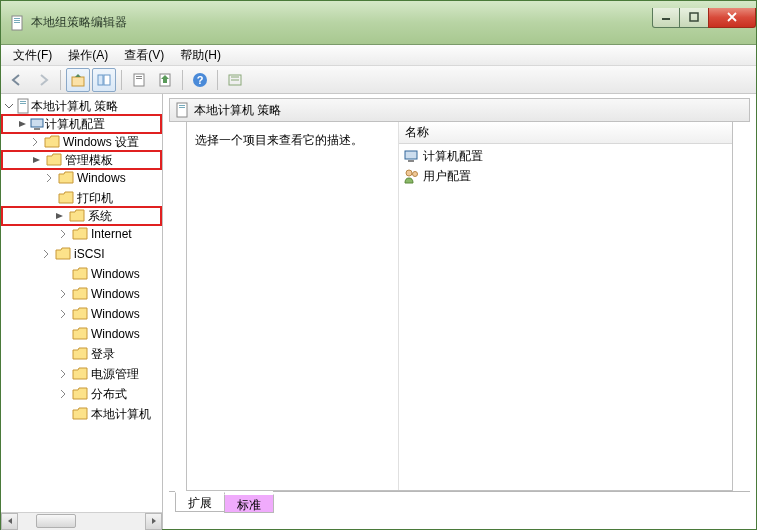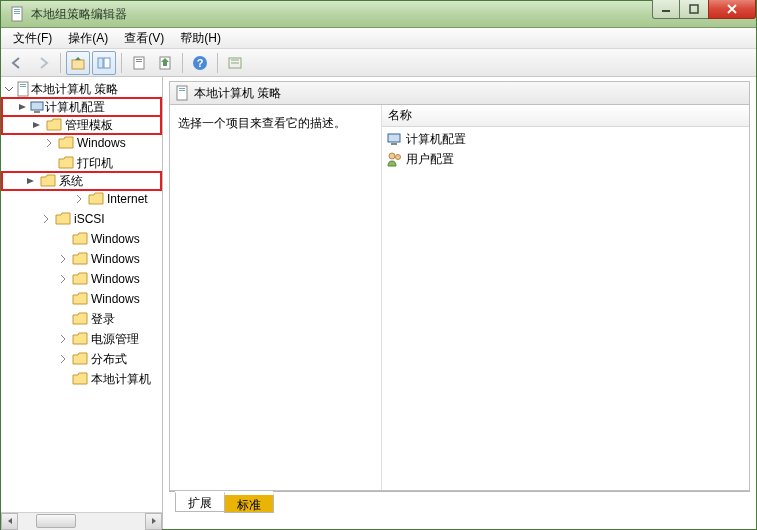--- a/index.html
+++ b/index.html
@@ -1,18 +1,18 @@
 <!DOCTYPE html>
 <html><head>
 <meta charset="utf-8">
 <style>
   * { margin: 0; padding: 0; box-sizing: border-box; }
   body { font-family: "Microsoft YaHei", "Segoe UI", Tahoma, sans-serif; font-size: 12px; background: #fff; overflow: hidden; }
   .window { width: 757px; height: 530px; border: 1px solid #4a7a3a; display: flex; flex-direction: column; background: #fff; }
-  .titlebar { height: 27px; background: linear-gradient(to bottom, #d5e8c8, #b8d4a4 50%, #a8c890); display: flex; align-items: center; padding: 0 0 0 8px; border-bottom: 1px solid #7a9a6a; }
+  .titlebar { height: 44px; background: linear-gradient(to bottom, #d5e8c8, #b8d4a4 50%, #a8c890); display: flex; align-items: center; padding: 0 0 0 8px; border-bottom: 1px solid #7a9a6a; }
   .titlebar-icon { width: 16px; height: 16px; margin-right: 6px; }
   .titlebar-text { flex: 1; color: #2a3a2a; font-size: 12px; }
   .winbtns { display: flex; height: 20px; margin-top: -10px; }
   .winbtn { width: 30px; height: 20px; display: flex; align-items: center; justify-content: center; border: 1px solid #5a7a5a; border-top: none; background: linear-gradient(to bottom, #e8f0e0, #c8d8b8); margin-left: -1px; }
   .winbtn.min { width: 28px; border-bottom-left-radius: 3px; }
   .winbtn.close { width: 48px; background: linear-gradient(to bottom, #e88a7a, #d84a3a 50%, #c83020); border-color: #a02818; border-bottom-right-radius: 3px; }
   .menubar { height: 21px; background: linear-gradient(to bottom, #fdfdfd, #ececec); border-bottom: 1px solid #d8d8d8; display: flex; align-items: center; padding: 0 4px; }
   .menuitem { padding: 2px 8px; cursor: default; }
   .toolbar { height: 28px; background: linear-gradient(to bottom, #fafafa, #e8e8e8); border-bottom: 1px solid #c8c8c8; display: flex; align-items: center; padding: 0 4px; gap: 2px; }
   .tbtn { width: 24px; height: 24px; display: flex; align-items: center; justify-content: center; border: 1px solid transparent; }
@@ -25,30 +25,30 @@
   .expander { width: 12px; height: 12px; display: inline-flex; align-items: center; justify-content: center; flex-shrink: 0; }
   .folder-icon { width: 16px; height: 14px; margin: 0 3px; flex-shrink: 0; }
   .node-label { padding-right: 4px; }
   .hl { border: 2px solid #e02020; padding: 0 0px; margin: -2px 0; }
   .hscroll { height: 17px; border-top: 1px solid #d0d0d0; background: #f0f0f0; display: flex; align-items: center; }
   .hscroll-track { flex: 1; height: 17px; background: #f0f0f0; position: relative; }
   .hscroll-thumb { position: absolute; left: 18px; top: 1px; width: 40px; height: 14px; background: linear-gradient(to bottom, #f8f8f8, #d8d8d8); border: 1px solid #b0b0b0; border-radius: 2px; }
   .hscroll-btn { width: 17px; height: 17px; background: linear-gradient(to bottom, #f4f4f4, #d8d8d8); border: 1px solid #b8b8b8; display: flex; align-items: center; justify-content: center; }
   .content-pane { flex: 1; display: flex; flex-direction: column; background: #fff; }
   .content-header { height: 24px; border: 1px solid #c0c0c0; margin: 4px 6px 0 6px; background: linear-gradient(to bottom, #f8f8f8, #e8e8e8); display: flex; align-items: center; padding: 0 4px; }
-  .content-body { flex: 1; display: flex; margin: 0 6px; border-left: 1px solid #c0c0c0; border-right: 1px solid #c0c0c0; border-bottom: 1px solid #c0c0c0; }
+  .content-body { flex: 1; display: flex; margin: 0 23px; border-left: 1px solid #c0c0c0; border-right: 1px solid #c0c0c0; border-bottom: 1px solid #c0c0c0; }
   .desc-col { width: 212px; padding: 10px 8px; border-right: 1px solid #e0e0e0; }
   .list-col { flex: 1; }
   .list-header { height: 22px; border-bottom: 1px solid #d8d8d8; display: flex; align-items: center; padding: 0 6px; background: linear-gradient(to bottom, #fff, #f0f0f0); }
   .list-items { padding: 2px 4px; }
   .list-item { height: 20px; display: flex; align-items: center; }
   .li-icon { width: 16px; height: 16px; margin-right: 4px; }
   .tabs-row { height: 22px; display: flex; align-items: flex-end; margin: 0 6px 16px 6px; }
   .tab { height: 20px; padding: 2px 12px; border: 1px solid #b8b8b8; border-top-color: #fff; background: #fff; margin-right: -1px; position: relative; top: -1px; font-size: 12px; }
-  .tab.inactive { background: #eab308; top: 0; height: 19px; }
+  .tab.inactive { background: #f0abfc; top: 0; height: 19px; }
   .tabs-filler { flex: 1; border-top: 1px solid #b8b8b8; height: 1px; align-self: flex-start; margin-top: 0; }
   svg { display: block; }
 </style>
 </head>
 <body>
 
 <div class="window">
 
   <div class="titlebar">
     <span class="titlebar-icon">
@@ -170,20 +170,33 @@
           <span>
               <svg width="16" height="16">
                 <rect x="2" y="3" width="12" height="8" fill="#cde" stroke="#369"></rect>
                 <rect x="5" y="12" width="6" height="2" fill="#888"></rect>
               </svg>
             </span>
           <span class="node-label">计算机配置</span>
         </div>
 
 
+        <div class="tree-node" style="padding-left:28px">
+          <span class="expander">
+              <svg width="10" height="10">
+                <path d="M3 1 L7 5 L3 9" fill="none" stroke="#888"></path>
+              </svg>
+            </span>
+          <span class="folder-icon">
+              <svg width="16" height="14">
+                <path d="M1 3 L6 3 L7 1 L15 1 L15 12 L1 12 Z" fill="#fce28a" stroke="#c89838"></path>
+              </svg>
+            </span>
+          <span class="node-label">Windows 设置</span>
+        </div>
 
         <div class="tree-node hl" style="padding-left:28px">
           <span class="expander">
               <svg width="10" height="10">
                 <path d="M1 2 L8 5 L1 8 Z" fill="#595959"></path>
               </svg>
             </span>
           <span class="folder-icon">
               <svg width="16" height="14">
                 <path d="M1 3 L6 3 L7 1 L15 1 L15 12 L1 12 Z" fill="#fce28a" stroke="#c89838"></path>
@@ -208,35 +221,35 @@
         <div class="tree-node" style="padding-left:42px">
           <span class="expander"></span>
           <span class="folder-icon">
               <svg width="16" height="14">
                 <path d="M1 3 L6 3 L7 1 L15 1 L15 12 L1 12 Z" fill="#fce28a" stroke="#c89838"></path>
               </svg>
             </span>
           <span class="node-label">打印机</span>
         </div>
 
-        <div class="tree-node hl" style="padding-left:22px">
+        <div class="tree-node hl" style="padding-left:51px">
           <span class="expander">
               <svg width="10" height="10">
                 <path d="M1 2 L8 5 L1 8 Z" fill="#595959"></path>
               </svg>
             </span>
           <span class="folder-icon">
               <svg width="16" height="14">
                 <path d="M1 3 L6 3 L7 1 L15 1 L15 12 L1 12 Z" fill="#fce28a" stroke="#c89838"></path>
               </svg>
             </span>
           <span class="node-label">系统</span>
         </div>
 
-        <div class="tree-node" style="padding-left:72px">
+        <div class="tree-node" style="padding-left:56px">
             <span class="expander">
               <svg width="10" height="10">
                 <path d="M3 1 L7 5 L3 9" fill="none" stroke="#888"></path>
               </svg>
             </span>
             <span class="folder-icon">
               <svg width="16" height="14">
                 <path d="M1 3 L6 3 L7 1 L15 1 L15 12 L1 12 Z" fill="#fce28a" stroke="#c89838"></path>
               </svg>
             </span>

